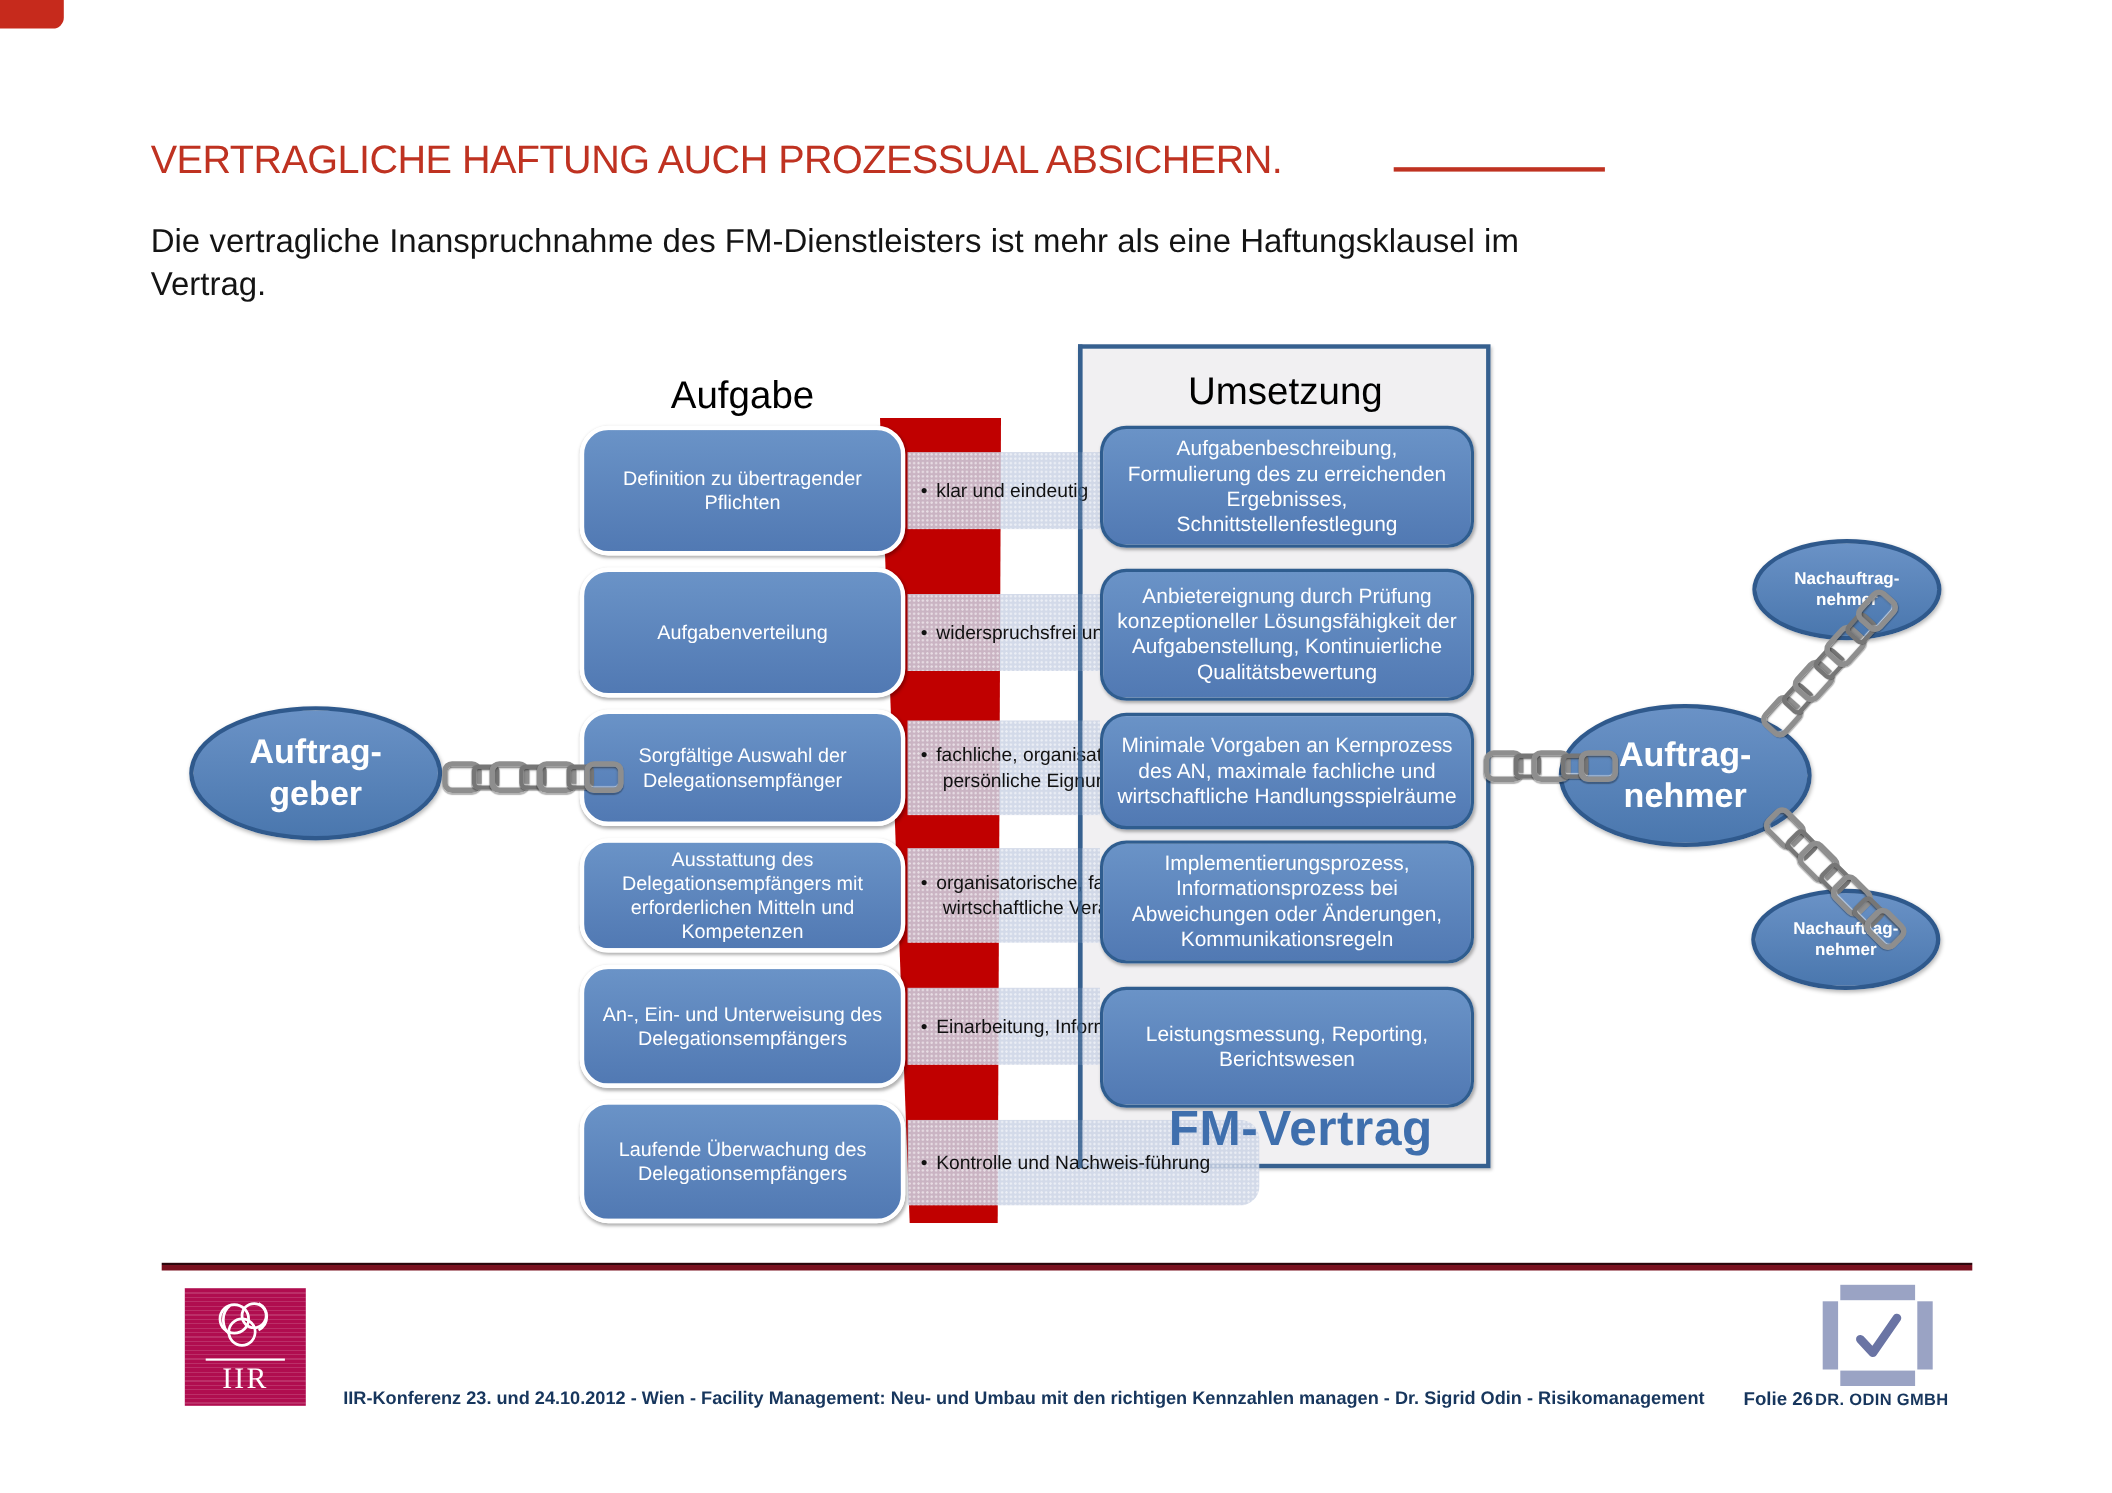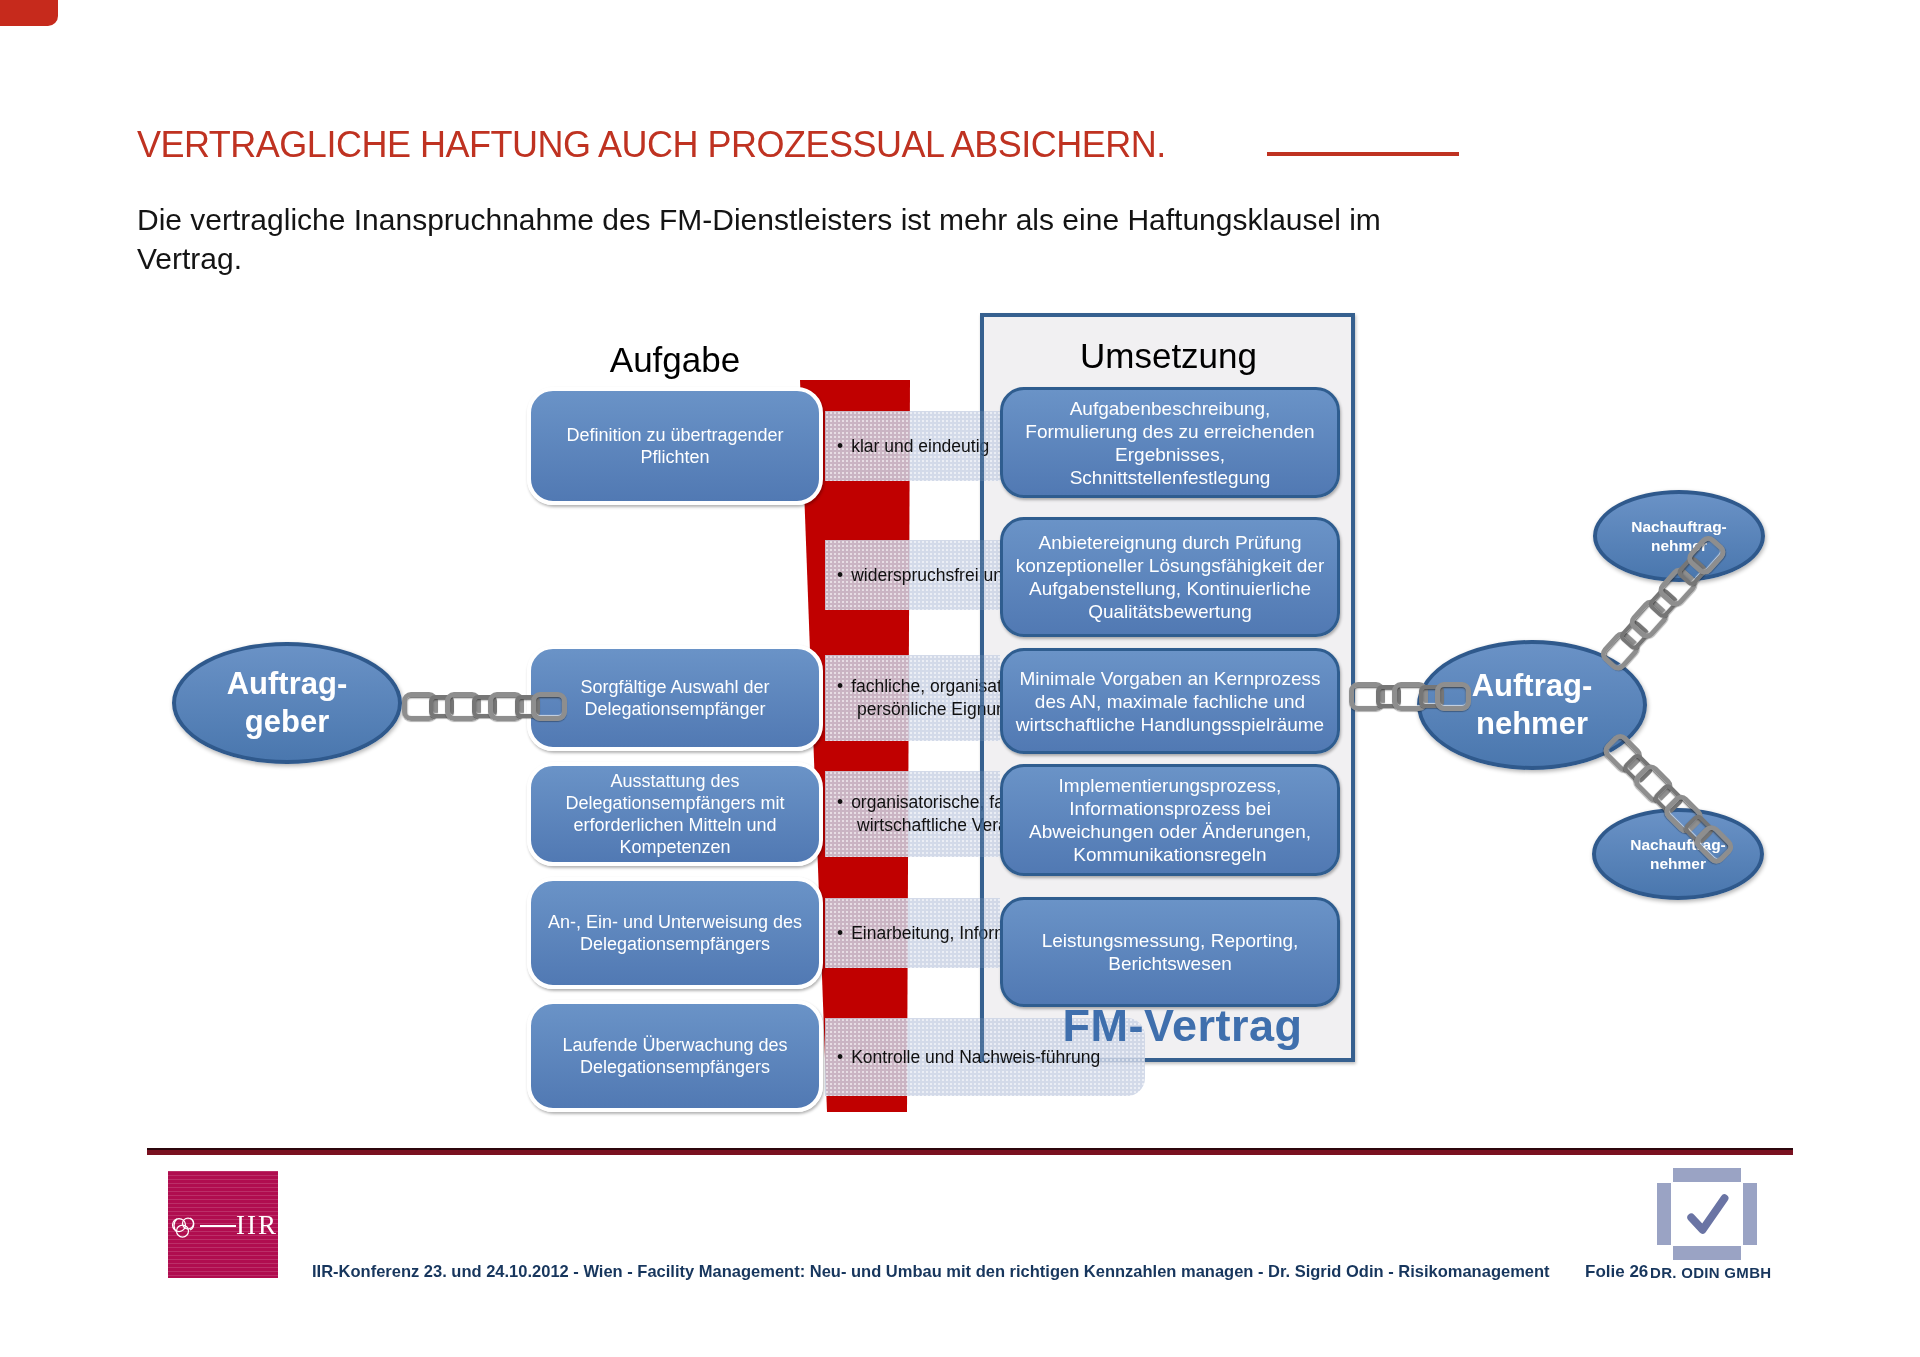--- a/index.html
+++ b/index.html
@@ -90,21 +90,21 @@
   .chain-left{left:402px;top:692px;}
   .chain-right{left:1349px;top:682px;}
   .chain-up{left:1608px;top:650px;transform:rotate(-48deg);transform-origin:left center;}
   .chain-down{left:1610px;top:726px;transform:rotate(45deg);transform-origin:left center;}
 
   
   .footer-rule{position:absolute;left:147px;top:1148px;width:1646px;height:7px;
                background:linear-gradient(180deg,#2c070d 0 2px,#7a1120 2px 100%);}
   .iir-logo{position:absolute;left:168px;top:1171px;width:110px;height:107px;
             background-image:repeating-linear-gradient(180deg,rgba(255,255,255,.14) 0 1px,rgba(0,0,0,0) 1px 4px);
-            background-color:#b00d4f;display:flex;flex-direction:row;align-items:center;justify-content:flex-start;}
+            background-color:#b00d4f;display:flex;flex-direction:column;align-items:center;justify-content:flex-start;}
   .iir-mono{margin-top:6px;}
   .iir-line{width:72px;height:2px;background:#fff;margin-top:2px;}
   .iir-text{color:#fff;font-family:"Liberation Serif",serif;font-size:27px;letter-spacing:2px;margin-top:1px;}
   .conf-text{position:absolute;left:312px;top:1262px;font-size:16.5px;font-weight:bold;color:#17365d;white-space:nowrap;}
   .folie{position:absolute;left:1585px;top:1262px;font-size:17px;font-weight:bold;color:#17365d;text-align:center;}
   .odin-logo{position:absolute;left:1657px;top:1168px;width:100px;height:92px;}
   .odin-logo .bar{position:absolute;background:#9aa3c4;}
   .odin-logo .bar-top{left:16px;top:0;width:68px;height:14px;}
   .odin-logo .bar-bottom{left:16px;bottom:0;width:68px;height:14px;}
   .odin-logo .bar-left{left:0;top:15px;width:14px;height:62px;}
@@ -152,20 +152,23 @@
     </div>
   <div class="band band6">
       <div class="l1">Kontrolle und Nachweis-führung</div>
     </div>
 
   <div class="border-overlay"></div>
 
   <div class="lbox lbox1">
       <span>Definition zu übertragender Pflichten</span>
     </div>
+  <div class="lbox lbox2">
+      <span>Aufgabenverteilung</span>
+    </div>
   <div class="lbox lbox3">
       <span>Sorgfältige Auswahl der Delegationsempfänger</span>
     </div>
   <div class="lbox lbox4">
       <span>Ausstattung des Delegationsempfängers mit erforderlichen Mitteln und Kompetenzen</span>
     </div>
   <div class="lbox lbox5">
       <span>An-, Ein- und Unterweisung des Delegationsempfängers</span>
     </div>
   <div class="lbox lbox6">

